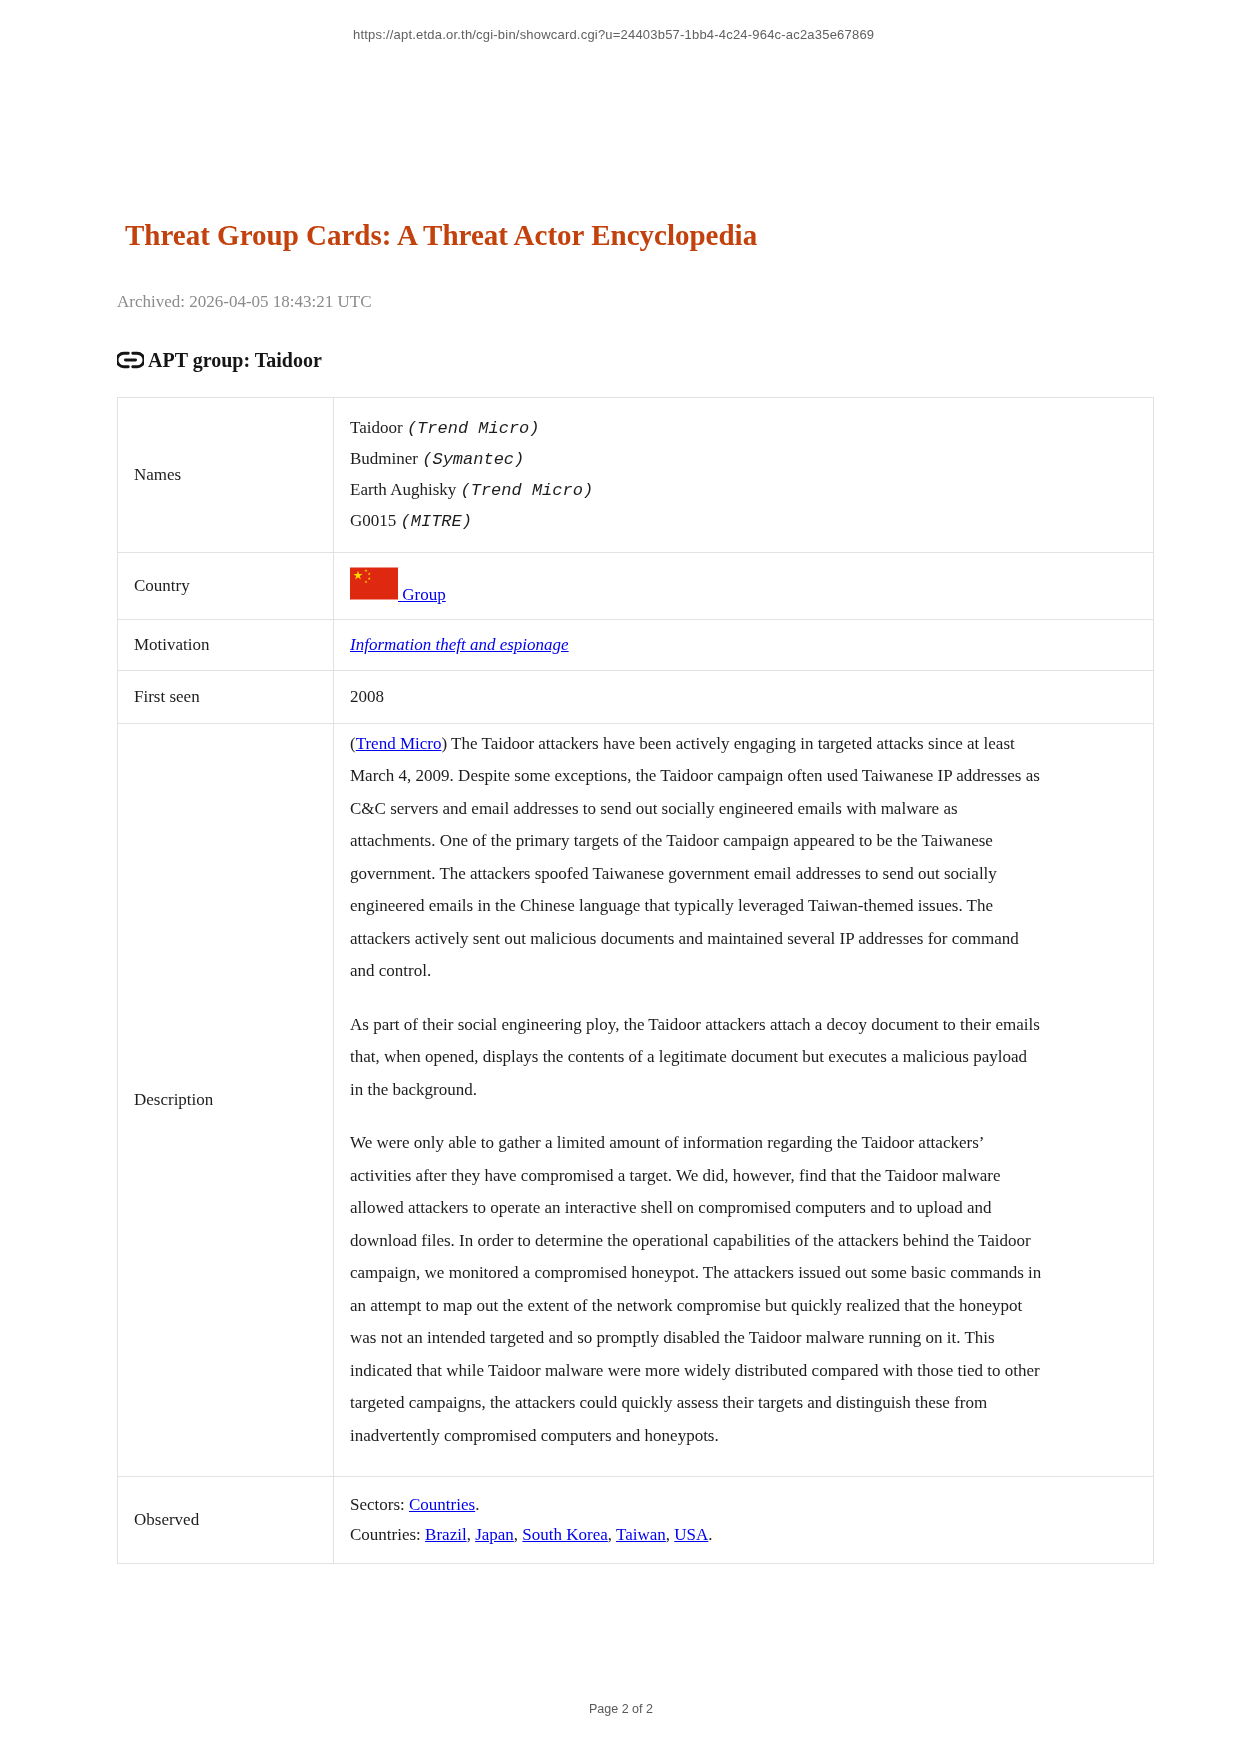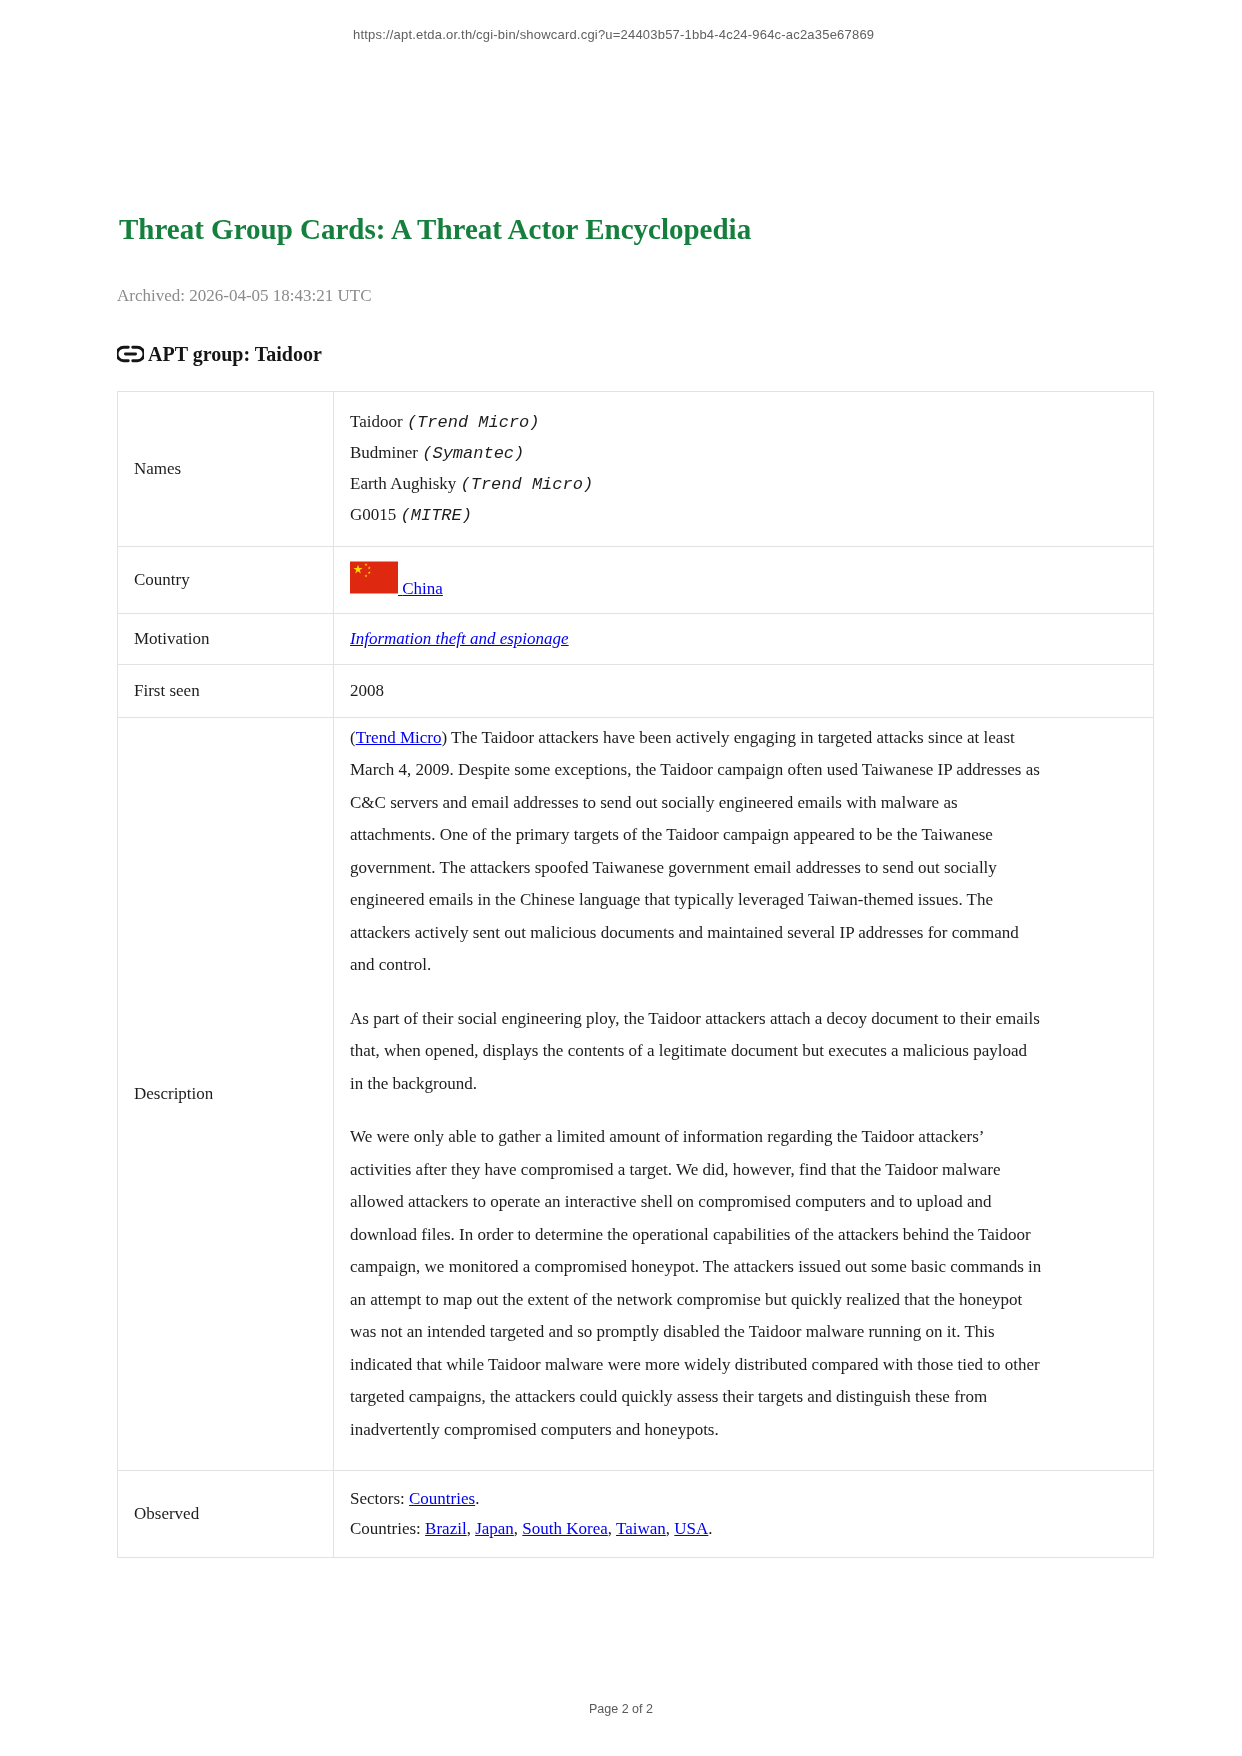--- a/index.html
+++ b/index.html
@@ -22,25 +22,25 @@
     font-family: "Liberation Sans", sans-serif;
     font-size: 13px;
     color: #606060;
     letter-spacing: 0.2px;
     white-space: nowrap;
   }
   .content {
     padding: 210px 88px 0 117px;
   }
   h1.title {
-    margin: 2px;
+    margin: 8px;
     font-size: 29px;
     line-height: 1.2;
     font-weight: bold;
-    color: #15803d;
+    color: #c2410c;
   }
   .archived {
     margin: 38px 0 0 0;
     font-size: 17px;
     line-height: 22px;
     color: #8b8b8b;
   }
   .group-heading {
     margin-top: 36px;
     display: flex;
@@ -156,21 +156,21 @@
         <td class="cell-value">
           <a class="country-link" href="#"><span class="flag"><svg width="48" height="33" viewBox="0 0 30 20">
                     <rect width="30" height="20" fill="#DE2910"></rect>
                     <g fill="#FFDE00">
                       <use href="#st" transform="translate(5,5) scale(3)"></use>
                       <use href="#st" transform="translate(10,2)"></use>
                       <use href="#st" transform="translate(12,4)"></use>
                       <use href="#st" transform="translate(12,7)"></use>
                       <use href="#st" transform="translate(10,9)"></use>
                     </g>
-                  </svg></span>&nbsp;<span>China</span></a>
+                  </svg></span>&nbsp;<span>Group</span></a>
         </td>
       </tr>
 
       <tr class="row-motivation">
         <td class="label">Motivation</td>
         <td class="cell-value">
           <a href="#">Information theft and espionage</a>
         </td>
       </tr>
 

